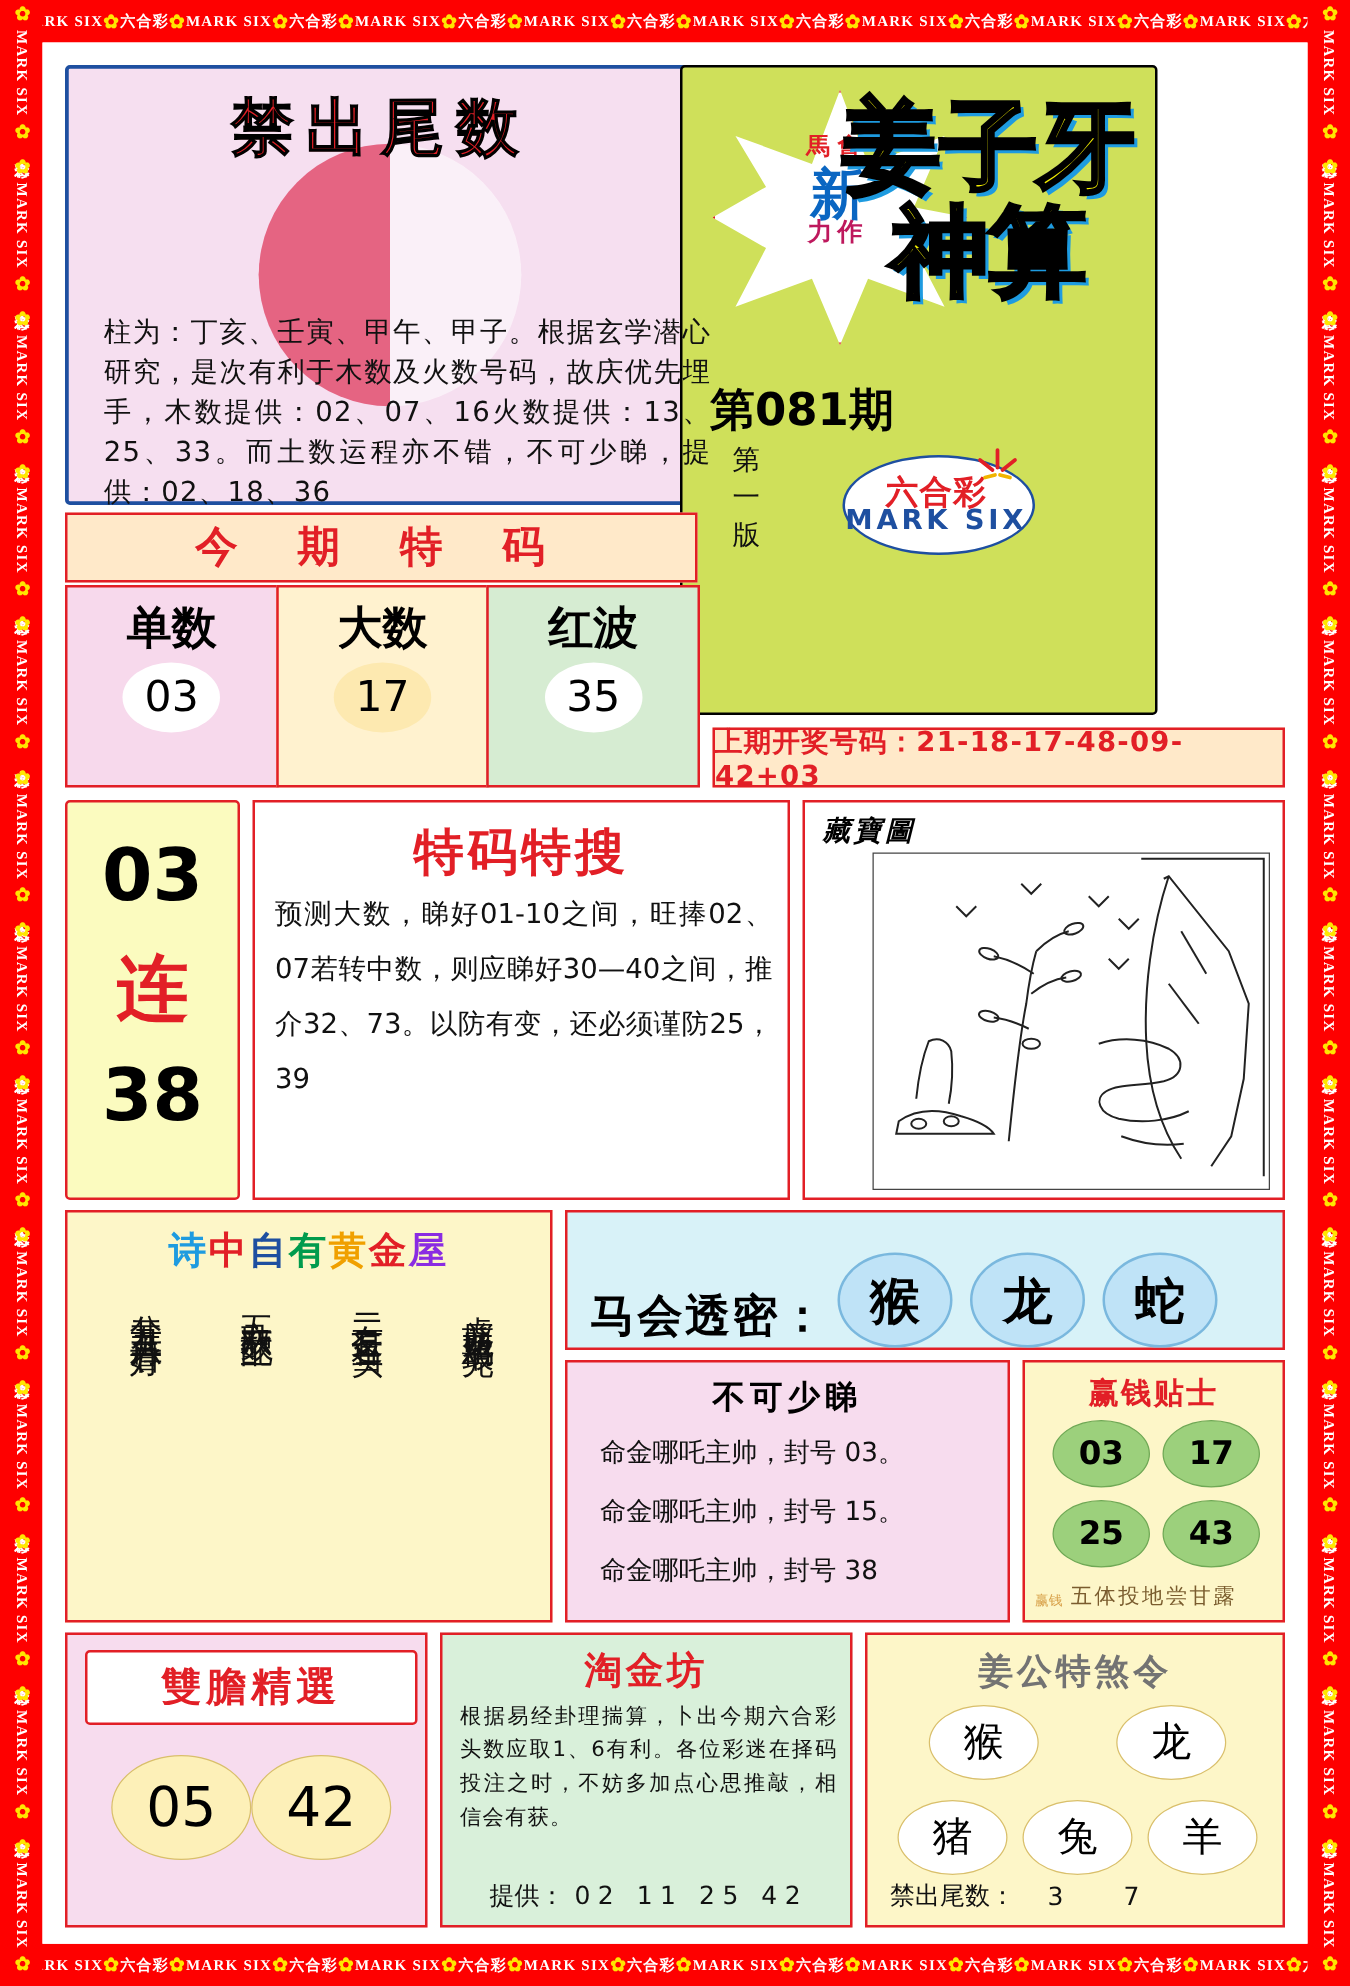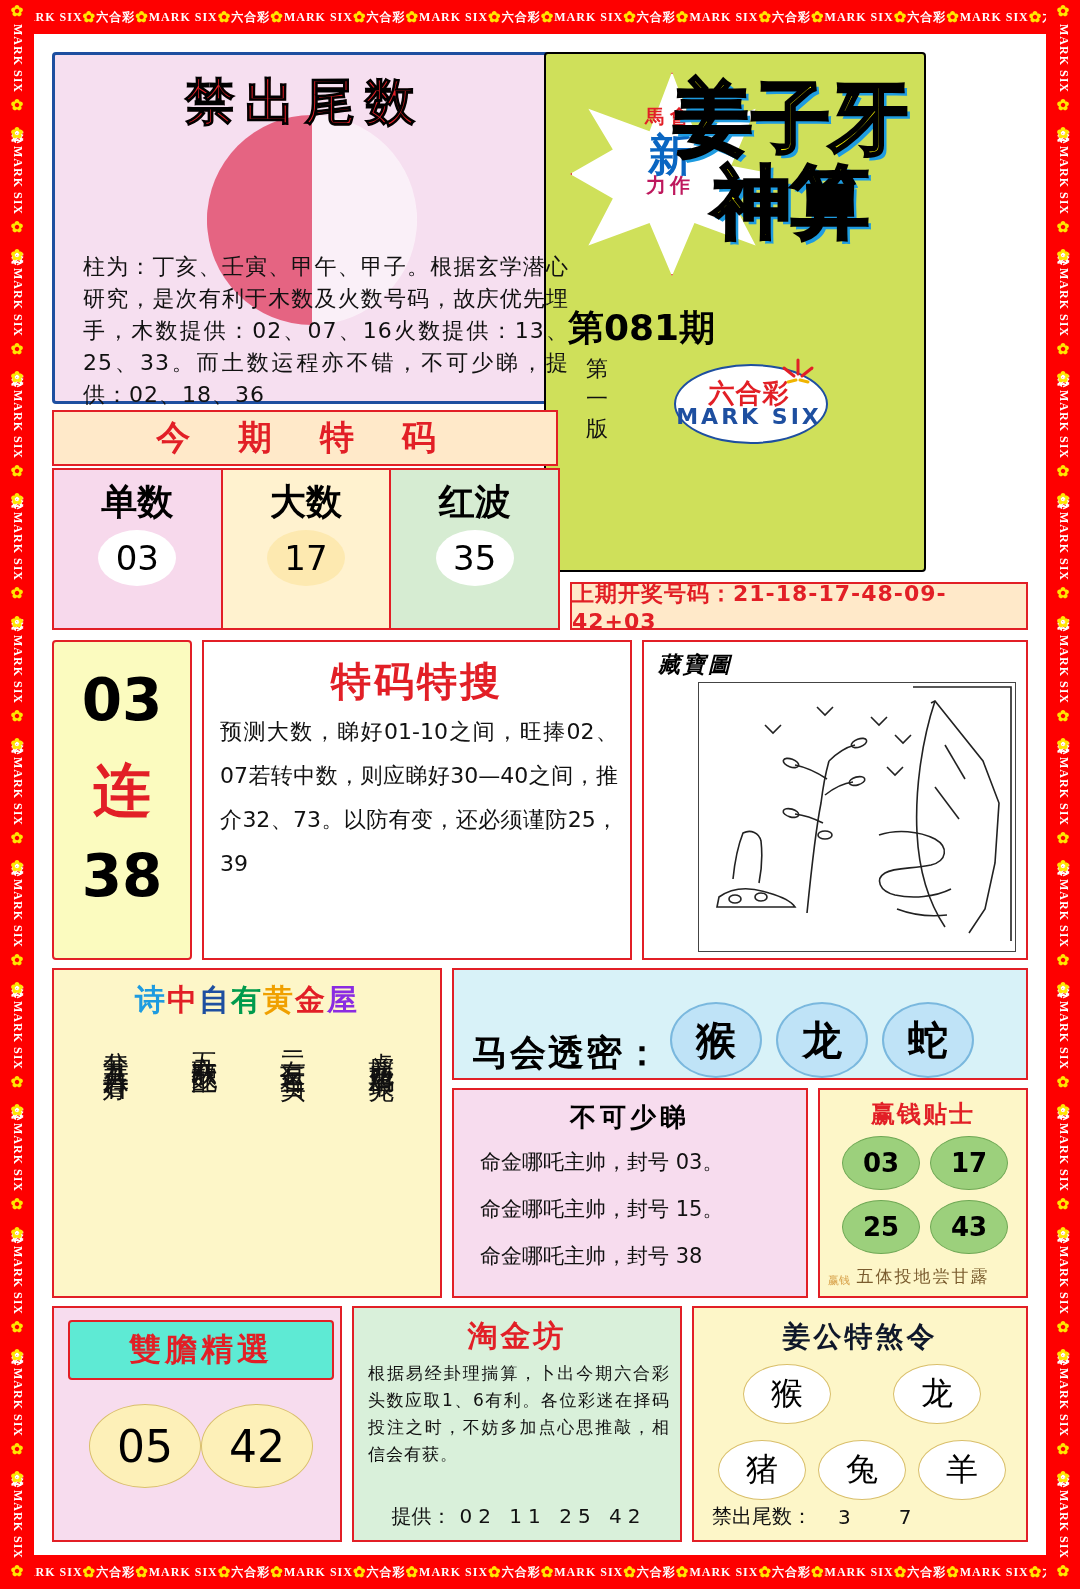--- a/index.html
+++ b/index.html
@@ -324,21 +324,21 @@
   }
 
   
   #shuangdan{
     left:10px;top:1268px;width:290px;height:236px;
     background:#f7dcee;
     border:2px solid #e21f26;
   }
   #shuangdan .t{
     position:absolute;left:14px;top:12px;width:262px;height:56px;
-    background:#5eead4;border:2px solid #e21f26;border-radius:4px;
+    background:#ffffff;border:2px solid #e21f26;border-radius:4px;
     display:flex;align-items:center;justify-content:center;
     font-size:32px;font-weight:bold;color:#e21f26;letter-spacing:4px;
   }
   #shuangdan .balls{
     position:absolute;left:22px;top:96px;width:250px;
     display:flex;justify-content:center;
   }
   #shuangdan .ball{
     width:110px;height:82px;border-radius:50%;
     background:#fdf0b8;border:1px solid #d9bf6b;
@@ -368,21 +368,21 @@
   #taojin .prov b{font-weight:normal;letter-spacing:6px;margin-left:8px;}
 
   
   #tesha{
     left:650px;top:1268px;width:336px;height:236px;
     background:#fdf6c8;
     border:2px solid #e21f26;
   }
   #tesha .t{
     position:absolute;left:0;top:10px;width:100%;text-align:center;
-    font-size:28px;font-weight:bold;color:#0f172a;letter-spacing:3px;
+    font-size:28px;font-weight:bold;color:#737373;letter-spacing:3px;
   }
   #tesha .r1,#tesha .r2{
     position:absolute;left:18px;width:300px;display:flex;justify-content:space-around;
   }
   #tesha .r1{top:56px;}
   #tesha .r2{top:132px;}
   #tesha .z{
     width:86px;height:58px;border-radius:50%;
     background:#ffffff;border:1px solid #d9bf6b;
     display:flex;align-items:center;justify-content:center;

